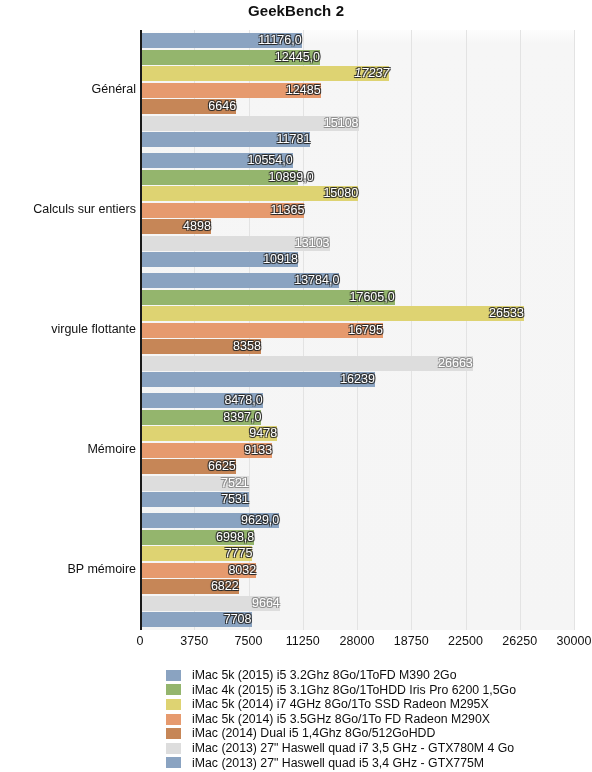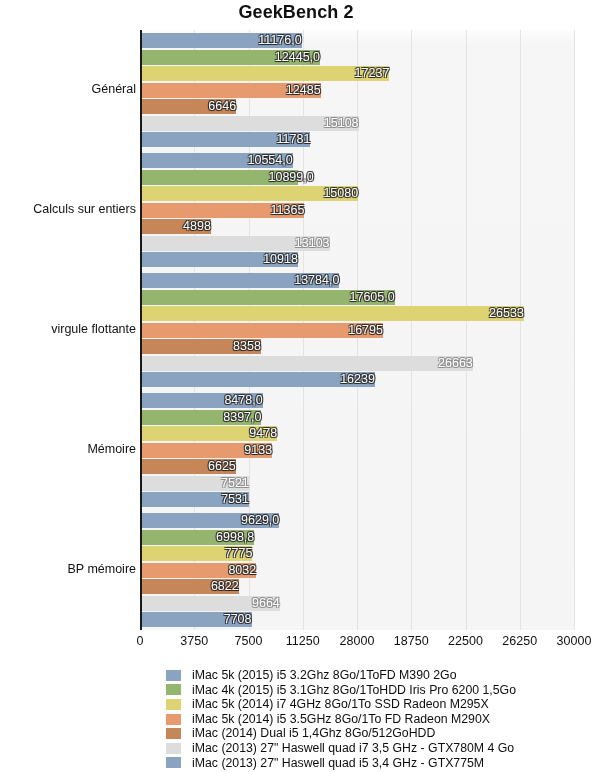--- a/index.html
+++ b/index.html
@@ -22,21 +22,21 @@
     width: 592px;
     height: 772px;
   }
 
   .chart-title {
     position: absolute;
     left: 0;
     top: 2px;
     width: 592px;
     text-align: center;
-    font-size: 18px;
+    font-size: 15px;
     font-weight: 700;
     letter-spacing: 0.1px;
     color: #101010;
   }
 
   
   #plot-area {
     position: absolute;
     left: 140px;
     top: 30px;
@@ -187,21 +187,21 @@
       </div>
     <div id="bars-layer">
         <div class="bar-row" style="top: 3px; width: 434px;">
           <div class="bar" title="iMac 5k (2015) i5 3.2Ghz 8Go/1ToFD M390 2Go — Général: 11176,0" style="width: 161.679px; background: rgb(138, 163, 193);"></div>
           <div class="bar-label ol-dark" style="left: 0px; width: 161.679px;">11176,0</div>
         </div>
         <div class="bar-row" style="top: 19.5px; width: 434px;">
           <div class="bar" title="iMac 4k (2015) i5 3.1Ghz 8Go/1ToHDD Iris Pro 6200 1,5Go — Général: 12445,0" style="width: 180.038px; background: rgb(148, 181, 109);"></div>
           <div class="bar-label ol-dark" style="left: 0px; width: 180.038px;">12445,0</div>
         </div>
-        <div class="bar-row" style="top: 36px; width: 434px;">
+        <div class="bar-row" style="top: 36px; width: 434px; font-style: italic;">
           <div class="bar" title="iMac 5k (2014) i7 4GHz 8Go/1To SSD Radeon M295X — Général: 17237" style="width: 249.362px; background: rgb(222, 211, 114);"></div>
           <div class="bar-label ol-dark" style="left: 0px; width: 249.362px;">17237</div>
         </div>
         <div class="bar-row" style="top: 52.5px; width: 434px;">
           <div class="bar" title="iMac 5k (2014) i5 3.5GHz 8Go/1To FD Radeon M290X — Général: 12485" style="width: 180.616px; background: rgb(230, 154, 110);"></div>
           <div class="bar-label ol-dark" style="left: 0px; width: 180.616px;">12485</div>
         </div>
         <div class="bar-row" style="top: 69px; width: 434px;">
           <div class="bar" title="iMac (2014) Dual i5 1,4Ghz 8Go/512GoHDD — Général: 6646" style="width: 96.1455px; background: rgb(198, 134, 87);"></div>
           <div class="bar-label ol-dark" style="left: 0px; width: 96.1455px;">6646</div>

